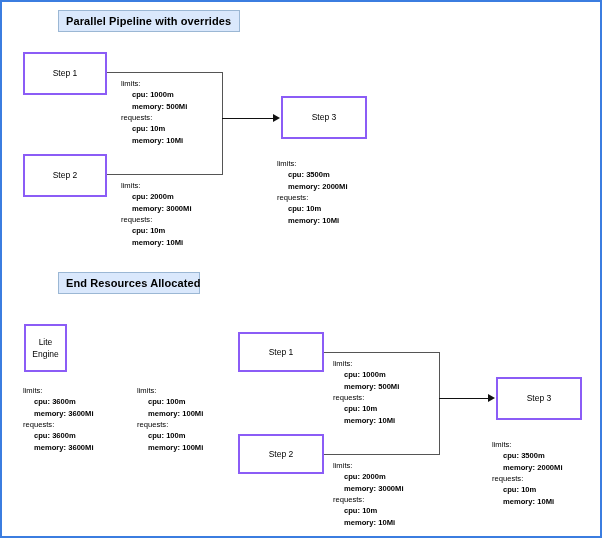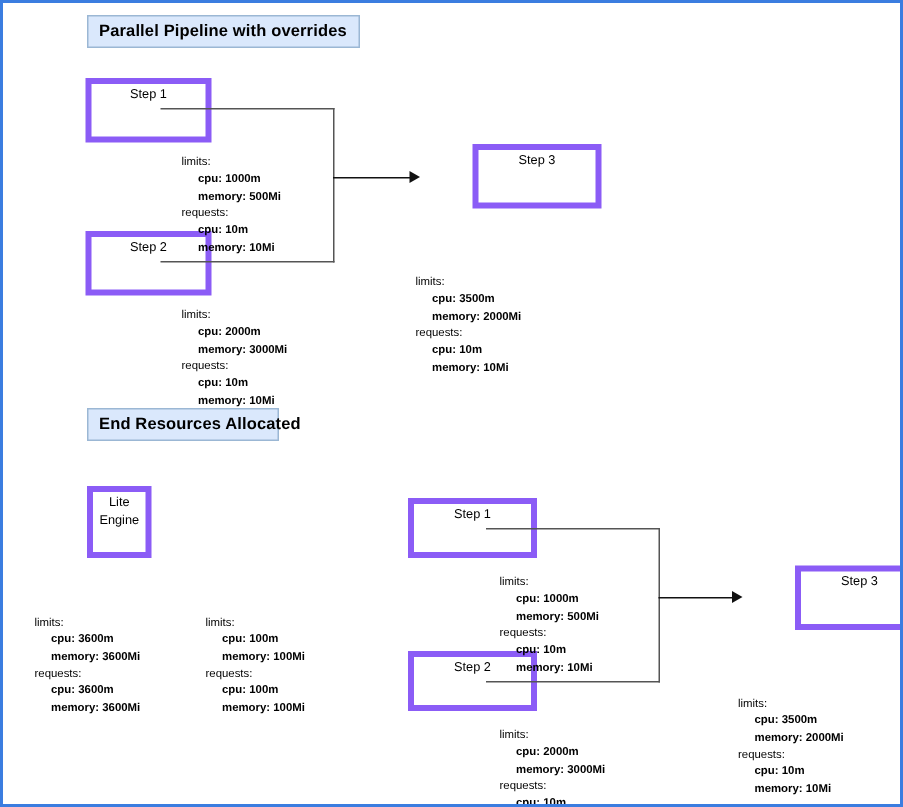--- a/index.html
+++ b/index.html
@@ -36,40 +36,38 @@
     align-items: center;
     padding-left: 7px;
     white-space: nowrap;
     margin-left: 36px;
   }
 
   
   .nodebox {
     position: absolute;
     background: #ffffff;
-    border: 4px solid #8b5cf6;
+    border: 2px solid #8b5cf6;
     box-sizing: border-box;
     display: flex;
-    align-items: flex-start;
+    align-items: center;
     justify-content: center;
     text-align: center;
     font-size: 8.5px;
     color: #000000;
     line-height: 1.45;
-    margin-left: 34px;
   }
 
   
   .spec {
     position: absolute;
     font-size: 7.6px;
     line-height: 1.49;
     color: #000000;
     white-space: nowrap;
-    margin-top: 24px;
   }
   .spec .ind { padding-left: 11px; font-weight: bold; }
 
   
   .hline {
     position: absolute;
     height: 0;
     border-top: 1px solid #555555;
   }
   .vline {
@@ -141,21 +139,21 @@
 
   <div class="spec" style="left:275px; top:156px;">
     <div>limits:</div>
     <div class="ind">cpu: 3500m</div>
     <div class="ind">memory: 2000Mi</div>
     <div>requests:</div>
     <div class="ind">cpu: 10m</div>
     <div class="ind">memory: 10Mi</div>
   </div>
 
-  <div class="banner" style="left:20px; top:270px; width:128px; height:22px;">
+  <div class="banner" style="left:20px; top:270px; width:142px; height:22px;">
     <span>End Resources Allocated</span>
   </div>
 
   <div class="nodebox" style="left:22px; top:322px; width:43px; height:48px;">
     <div>
       <div>Lite</div>
       <div>Engine</div>
     </div>
   </div>
 

